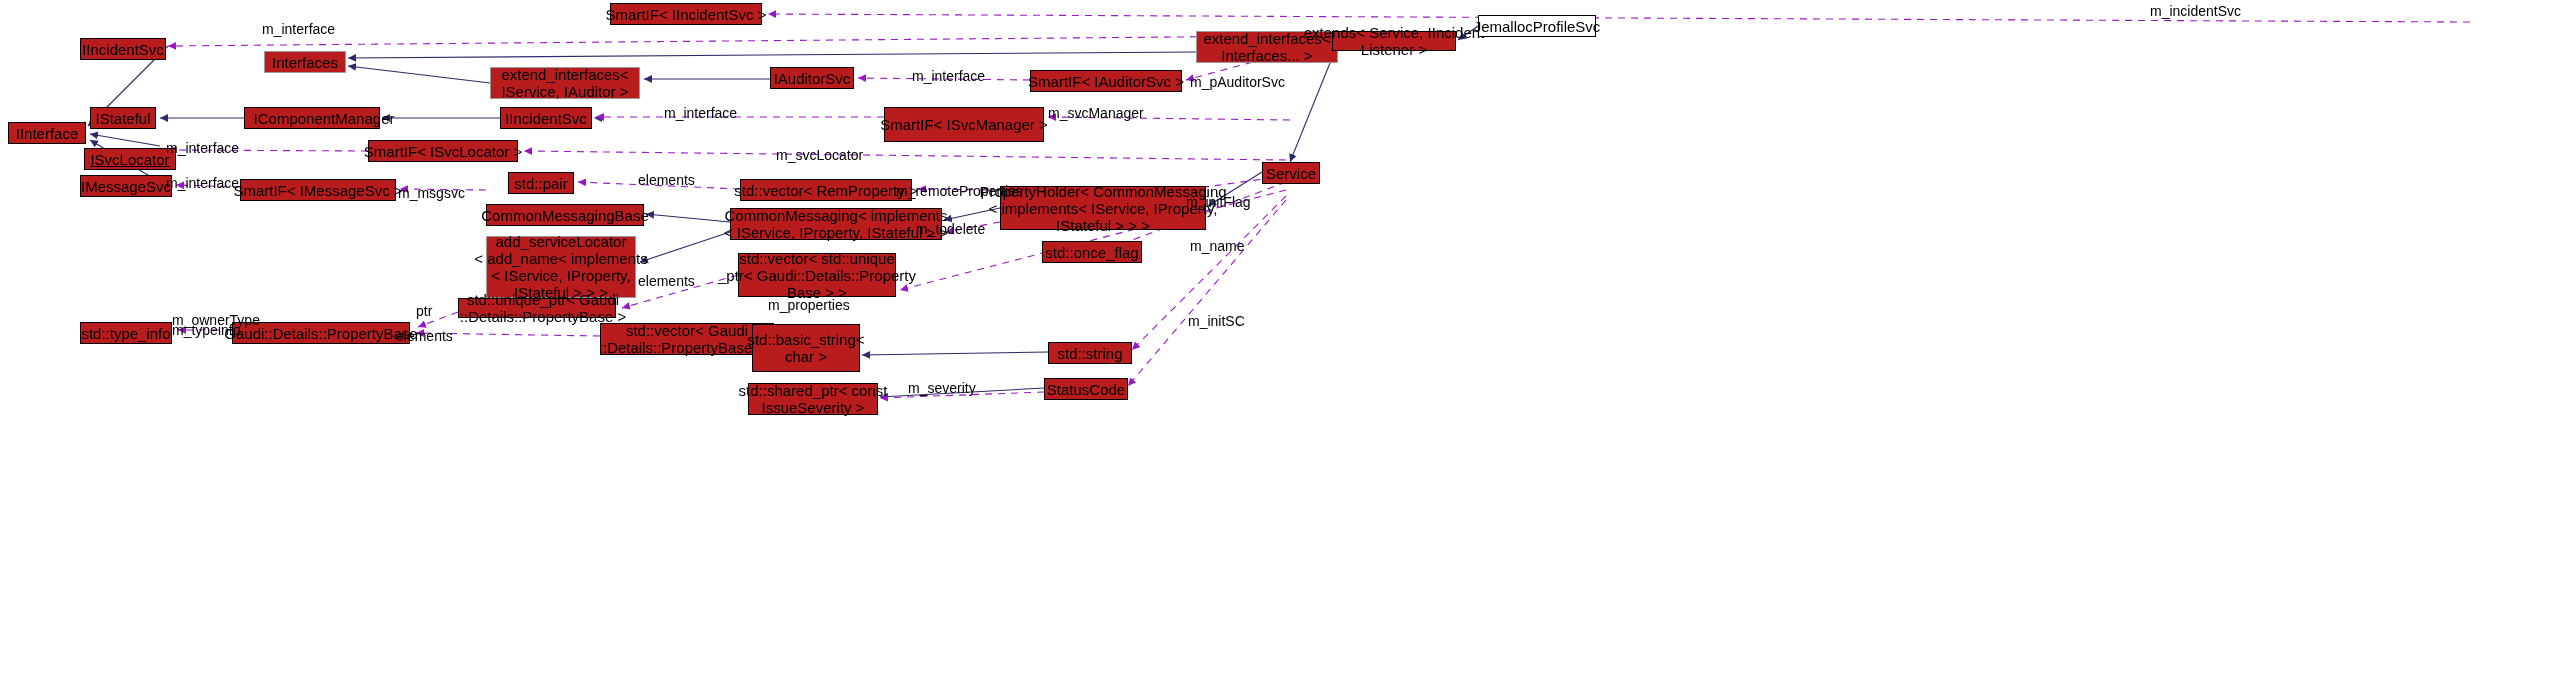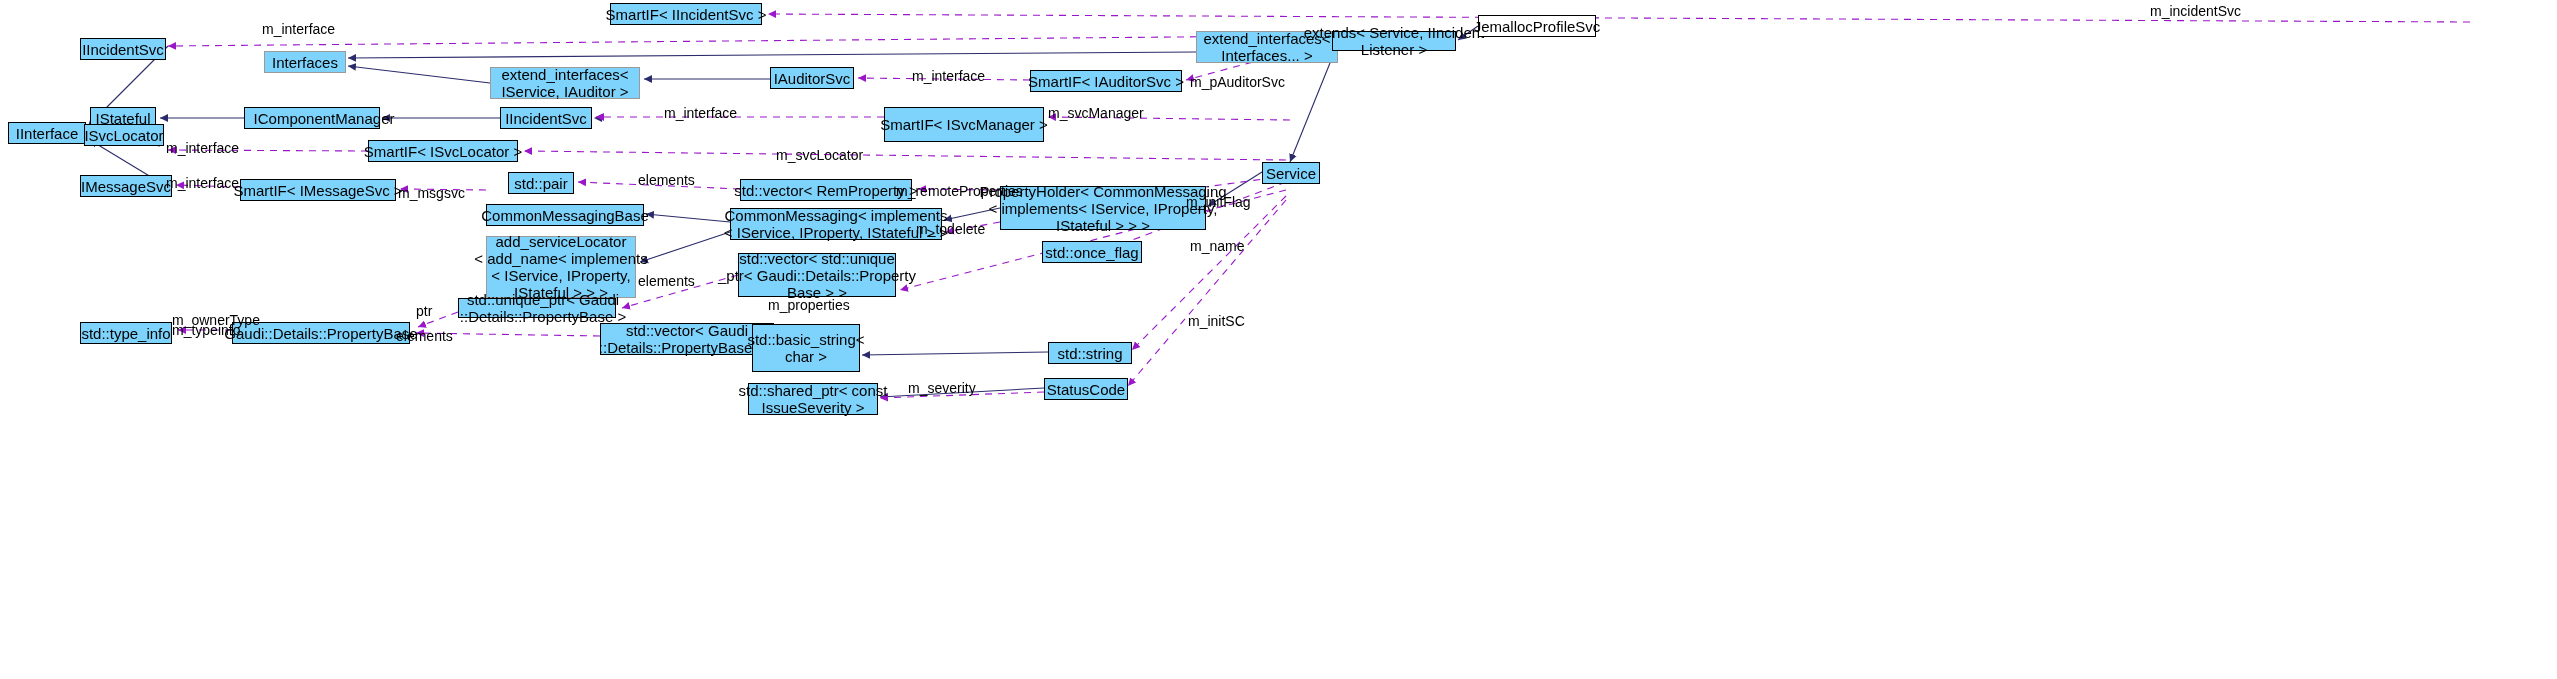--- a/index.html
+++ b/index.html
@@ -14,21 +14,21 @@
   svg#edges{
     position:absolute;
     left:0; top:0;
     width:2557px;
     height:679px;
     pointer-events:none;
   }
   .node{
     position:absolute;
     box-sizing:border-box;
-    background:#7dd3fc;
+    background:#b91c1c;
     border:1px solid #000000;
     color:#000000;
     font-size:15px;
     line-height:17px;
     display:flex;
     align-items:center;
     justify-content:center;
     text-align:center;
     white-space:pre;
     z-index:5;
@@ -106,21 +106,21 @@
       <path d="M1286,196 L1132,350" marker-end="url(#use)"></path>
       <path d="M1286,200 L1128,386" marker-end="url(#use)"></path>
       <path d="M1044,392 L880,398" marker-end="url(#use)"></path>
     </g>
   </svg>
 
   <div id="nodes">
       <div class="node" style="left: 8px; top: 122px; width: 78px; height: 22px;">IInterface</div>
       <div class="node" style="left: 80px; top: 38px; width: 86px; height: 22px;">IIncidentSvc</div>
       <div class="node" style="left: 90px; top: 107px; width: 66px; height: 22px;">IStateful</div>
-      <div class="node" style="left: 84px; top: 124px; width: 80px; height: 22px;">ISvcLocator</div>
+      <div class="node" style="left: 84px; top: 148px; width: 92px; height: 22px; text-decoration: underline;">ISvcLocator</div>
       <div class="node" style="left: 80px; top: 175px; width: 92px; height: 22px;">IMessageSvc</div>
       <div class="node" style="left: 80px; top: 322px; width: 92px; height: 22px;">std::type_info</div>
       <div class="node gray" style="left: 264px; top: 51px; width: 82px; height: 22px;">Interfaces</div>
       <div class="node" style="left: 244px; top: 107px; width: 136px; height: 22px; padding-left: 24px;">IComponentManager</div>
       <div class="node" style="left: 240px; top: 179px; width: 156px; height: 22px;">SmartIF&lt; IMessageSvc &gt;</div>
       <div class="node" style="left: 232px; top: 322px; width: 178px; height: 22px;">Gaudi::Details::PropertyBase</div>
       <div class="node gray" style="left: 490px; top: 67px; width: 150px; height: 32px;">extend_interfaces&lt;
 IService, IAuditor &gt;</div>
       <div class="node" style="left: 486px; top: 204px; width: 158px; height: 22px;">CommonMessagingBase</div>
       <div class="node gray" style="left: 486px; top: 236px; width: 150px; height: 62px;">add_serviceLocator

